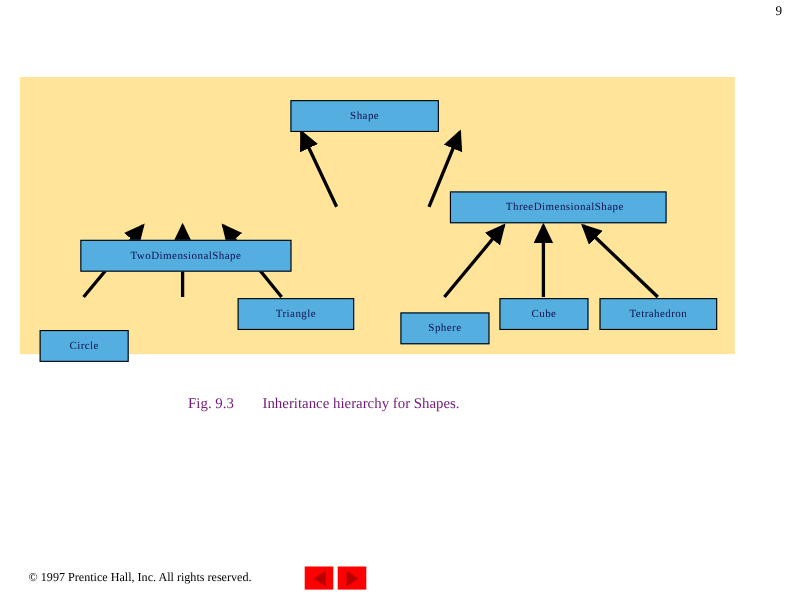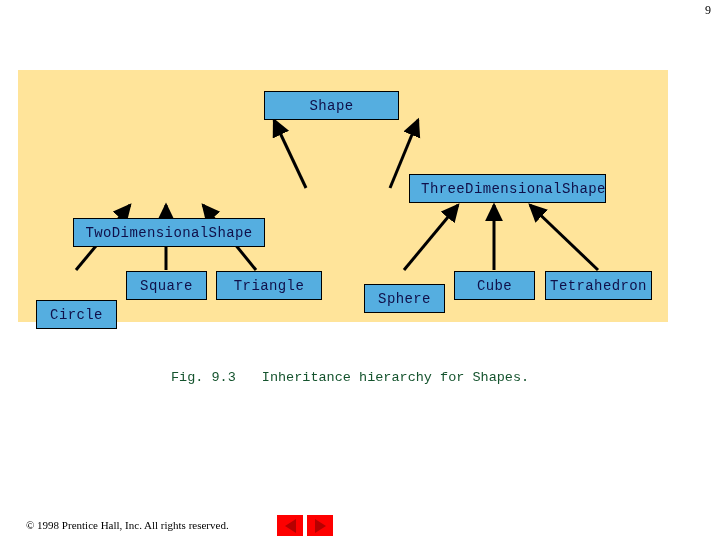--- a/index.html
+++ b/index.html
@@ -57,39 +57,38 @@
     position: absolute;
     background: #55aee0;
     border: 1px solid #000000;
     box-sizing: border-box;
     display: flex;
     align-items: center;
     justify-content: center;
     z-index: 3;
   }
   .node-label {
-    font-family: Liberation Mono, monospace;
-    font-size: 14px;
+    font-family: Liberation Serif, serif;
+    font-size: 10px;
     letter-spacing: 0.4px;
     color: #10104a;
     white-space: nowrap;
     line-height: 1;
   }
 
   
   #caption {
     position: absolute;
     left: 171px;
     top: 359px;
-    font-family: Liberation Mono, monospace;
+    font-family: Liberation Serif, serif;
     font-size: 13.5px;
-    color: #14532d;
+    color: #701a75;
     white-space: pre;
     line-height: 16px;
-    margin-top: 11px;
   }
   #caption .gap { display: inline-block; width: 26px; }
 
   
   #footer-copyright {
     position: absolute;
     left: 26px;
     top: 519px;
     font-family: "Liberation Serif", serif;
     font-size: 11px;
@@ -165,23 +164,20 @@
     </div>
 
     <div class="node-box" style="left:391px; top:104px; width:197px; height:29px;padding-left:12px;">
       <span class="node-label">ThreeDimensionalShape</span>
     </div>
 
     <div class="node-box" style="left:18px; top:201px; width:81px; height:29px;margin-top:29px;">
       <span class="node-label">Circle</span>
     </div>
 
-    <div class="node-box" style="left:108px; top:201px; width:81px; height:29px;">
-      <span class="node-label">Square</span>
-    </div>
 
     <div class="node-box" style="left:198px; top:201px; width:106px; height:29px;align-items:center;">
       <span class="node-label">Triangle</span>
     </div>
 
     <div class="node-box" style="left:346px; top:214px; width:81px; height:29px;">
       <span class="node-label">Sphere</span>
     </div>
 
     <div class="node-box" style="left:436px; top:201px; width:81px; height:29px;">
@@ -189,21 +185,21 @@
     </div>
 
     <div class="node-box" style="left:527px; top:201px; width:107px; height:29px;">
       <span class="node-label">Tetrahedron</span>
     </div>
 
   </div>
 
   <div id="caption"><span>Fig. 9.3</span><span class="gap"></span><span>Inheritance hierarchy for Shapes.</span></div>
 
-  <div id="footer-copyright">© 1998 Prentice Hall, Inc. All rights reserved.</div>
+  <div id="footer-copyright">© 1997 Prentice Hall, Inc. All rights reserved.</div>
 
   <div class="nav-button" id="nav-prev" title="Previous slide">
     <span class="tri"></span>
   </div>
 
   <div class="nav-button" id="nav-next" title="Next slide">
     <span class="tri"></span>
   </div>
 
 </div>

